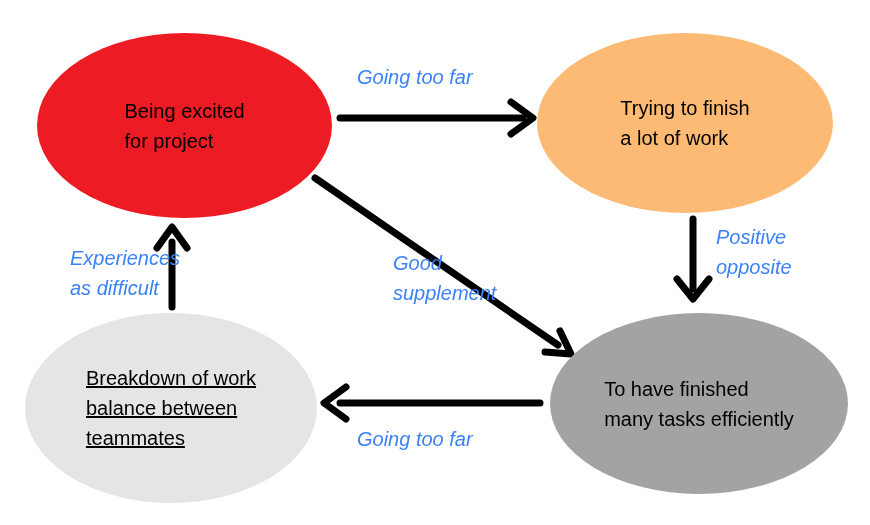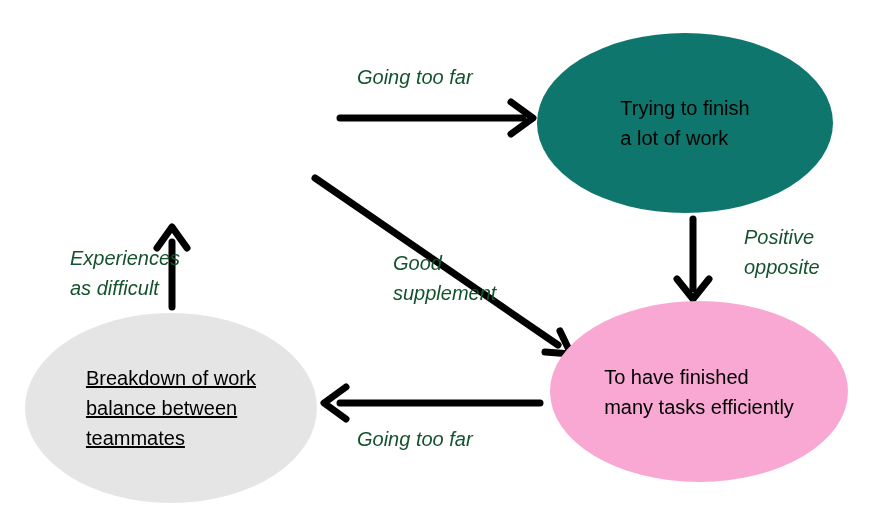--- a/index.html
+++ b/index.html
@@ -25,33 +25,33 @@
     justify-content: center;
   }
   .node-label {
     font-size: 20px;
     line-height: 30px;
     white-space: pre-line;
     text-align: left;
     color: #000000;
   }
   .node-red    { left: 37px;  top: 33px;  width: 295px; height: 185px; background: #ed1c24; }
-  .node-green  { left: 537px; top: 33px;  width: 296px; height: 180px; background: #0f766e; }
-  .node-blue   { left: 550px; top: 301px; width: 298px; height: 181px; background: #f9a8d4; align-items: center; }
+  .node-green  { left: 537px; top: 33px;  width: 296px; height: 180px; background: #fdba74; }
+  .node-blue   { left: 550px; top: 313px; width: 298px; height: 181px; background: #a3a3a3; align-items: center; }
   .node-yellow { left: 25px;  top: 313px; width: 292px; height: 190px; background: #e5e5e5; text-decoration: underline; }
   .edge-label {
     position: absolute;
     font-size: 20px;
     font-style: italic;
     line-height: 30px;
     white-space: pre-line;
-    color: #14532d;
+    color: #3b82f6;
   }
   .label-going-top    { left: 357px; top: 62px; }
-  .label-positive     { left: 744px; top: 222px; }
+  .label-positive     { left: 716px; top: 222px; }
   .label-supplement   { left: 348px; top: 248px; margin-left: 45px; }
   .label-going-bottom { left: 357px; top: 424px; }
   .label-experiences  { left: 42px;  top: 243px; margin-left: 28px; }
 </style>
 </head>
 <body>
 
 <div class="canvas">
 
   <svg class="arrows" viewBox="0 0 870 525" xmlns="http://www.w3.org/2000/svg">
@@ -77,20 +77,24 @@
         <path d="M346,387 L324,403 L346,419"></path>
       </g>
 
       <g>
         <path d="M172,307 L172,242"></path>
         <path d="M157,248 L172,227 L187,248"></path>
       </g>
     </g>
   </svg>
 
+  <div class="node node-red">
+    <span class="node-label">Being excited
+for project</span>
+  </div>
 
   <div class="node node-green">
     <span class="node-label">Trying to finish
 a lot of work</span>
   </div>
 
   <div class="node node-blue">
     <span class="node-label">To have finished
 many tasks efficiently</span>
   </div>

